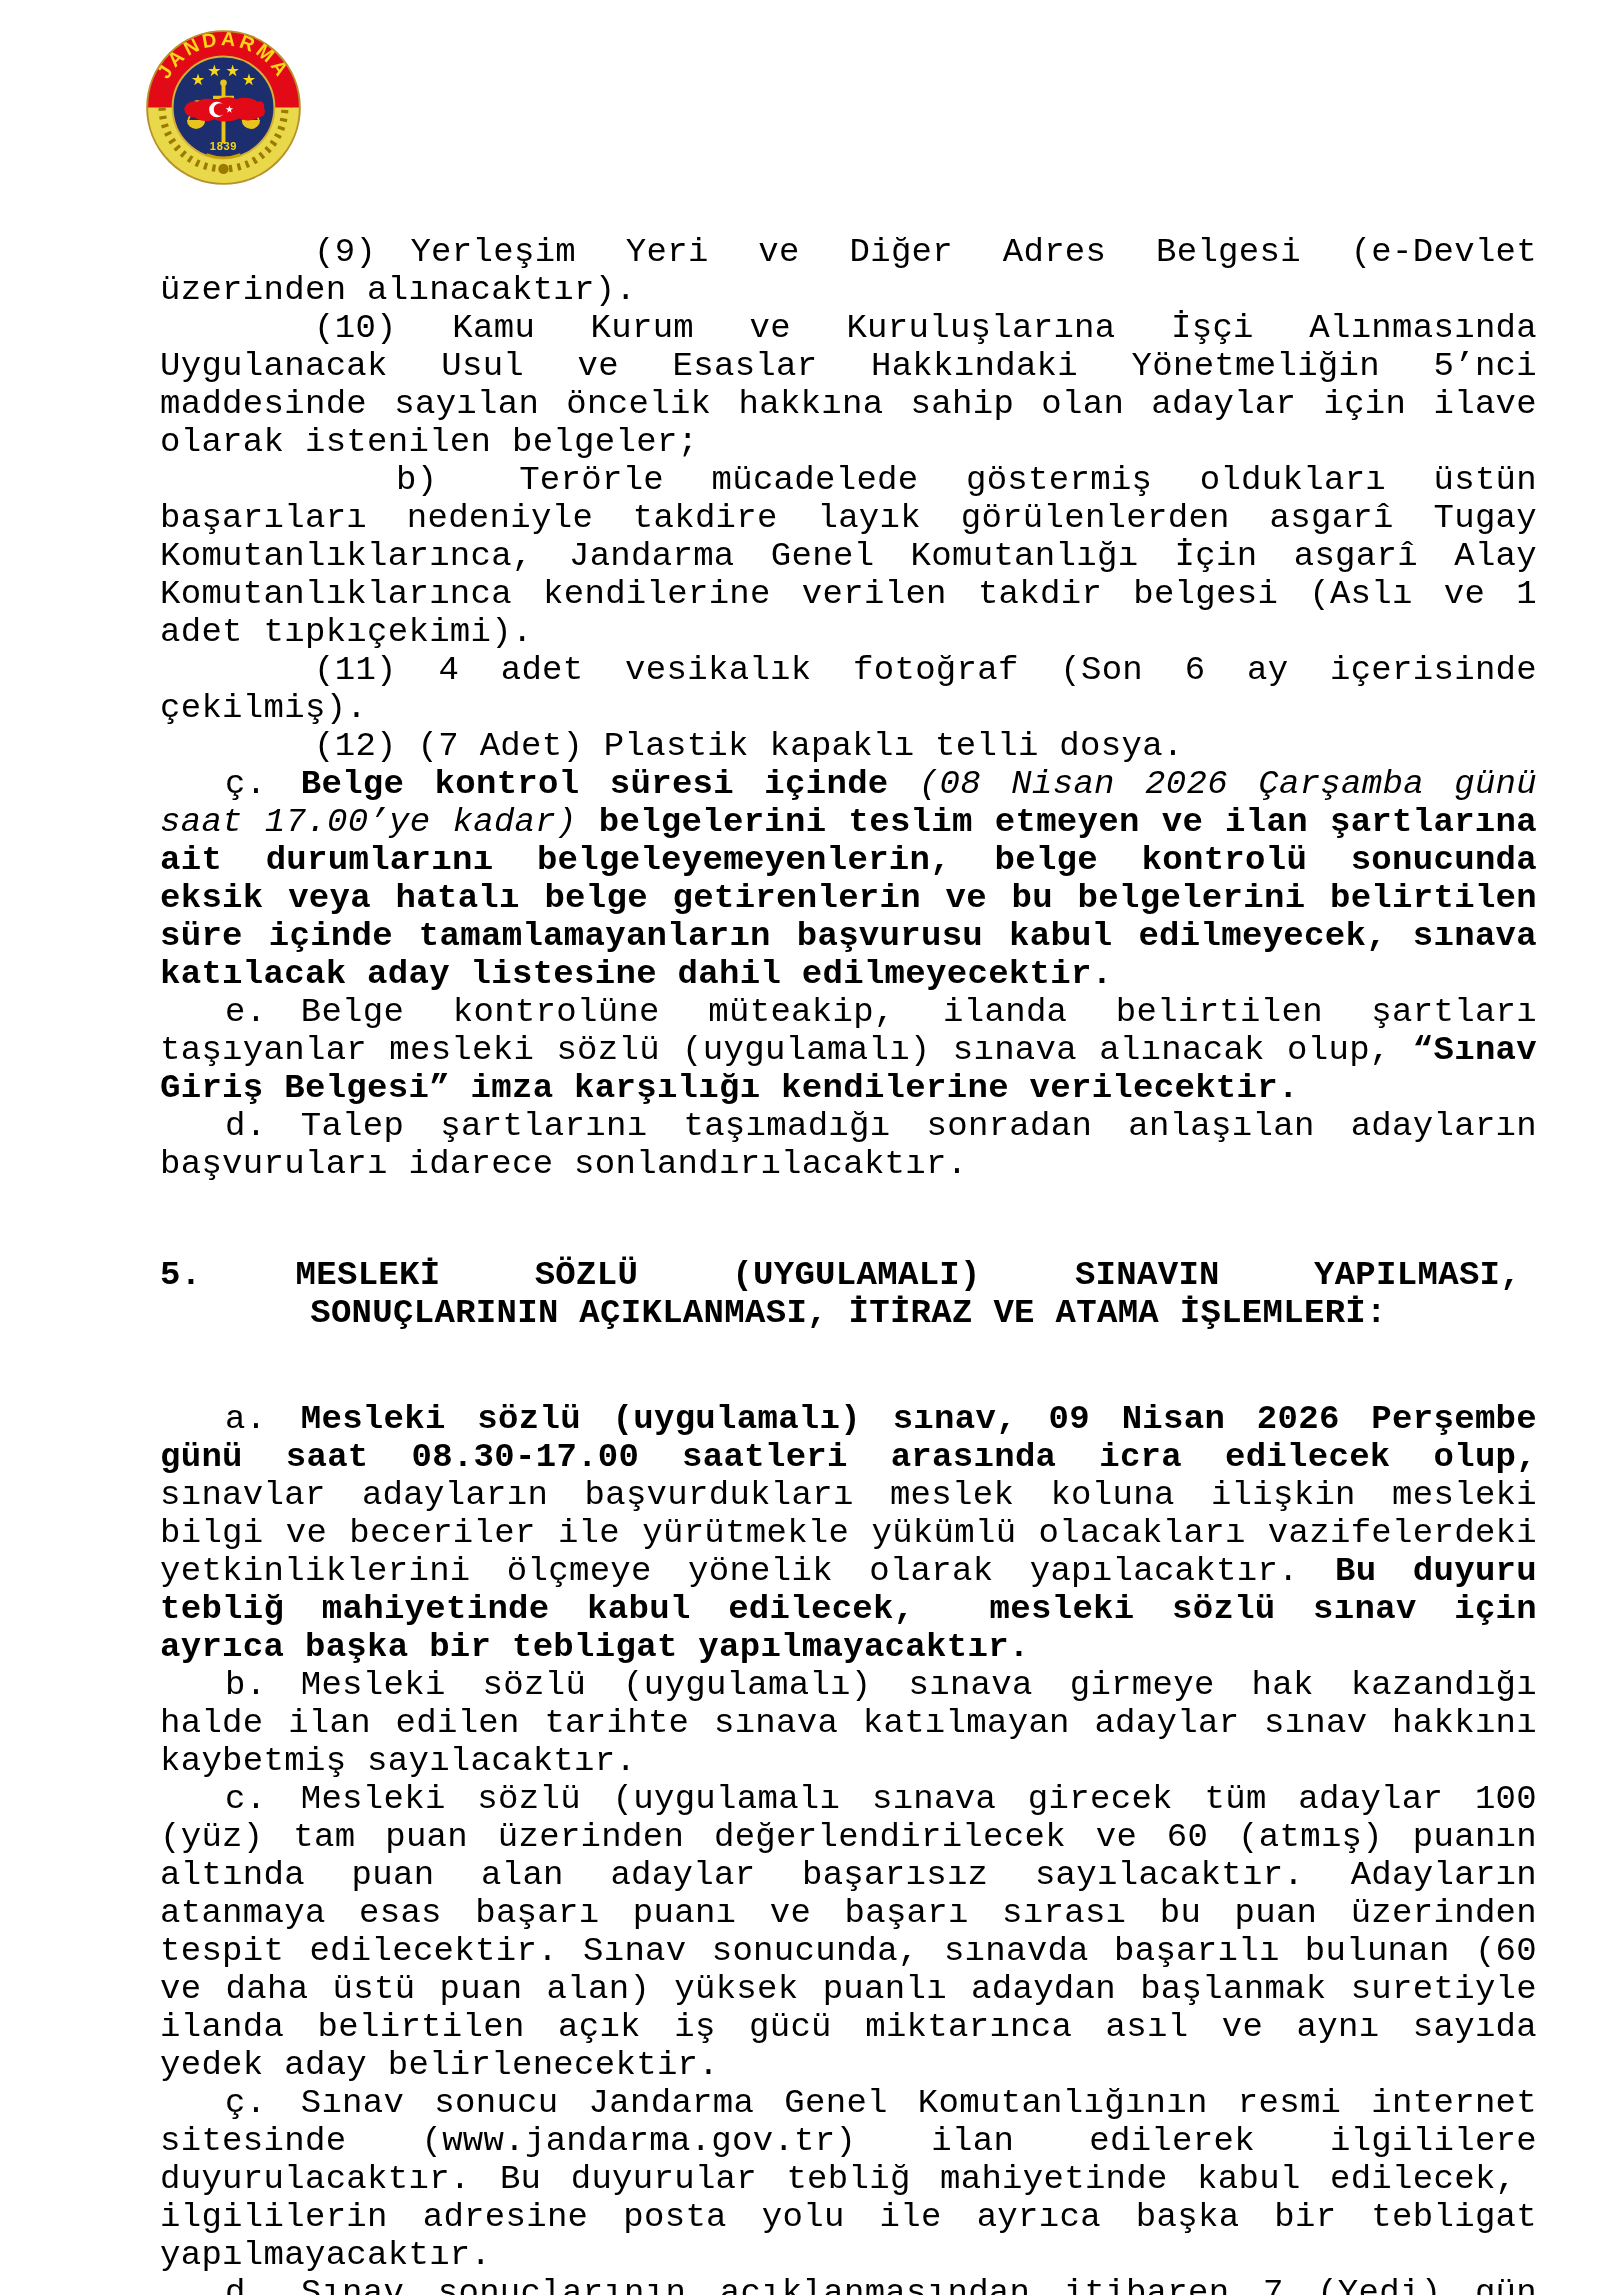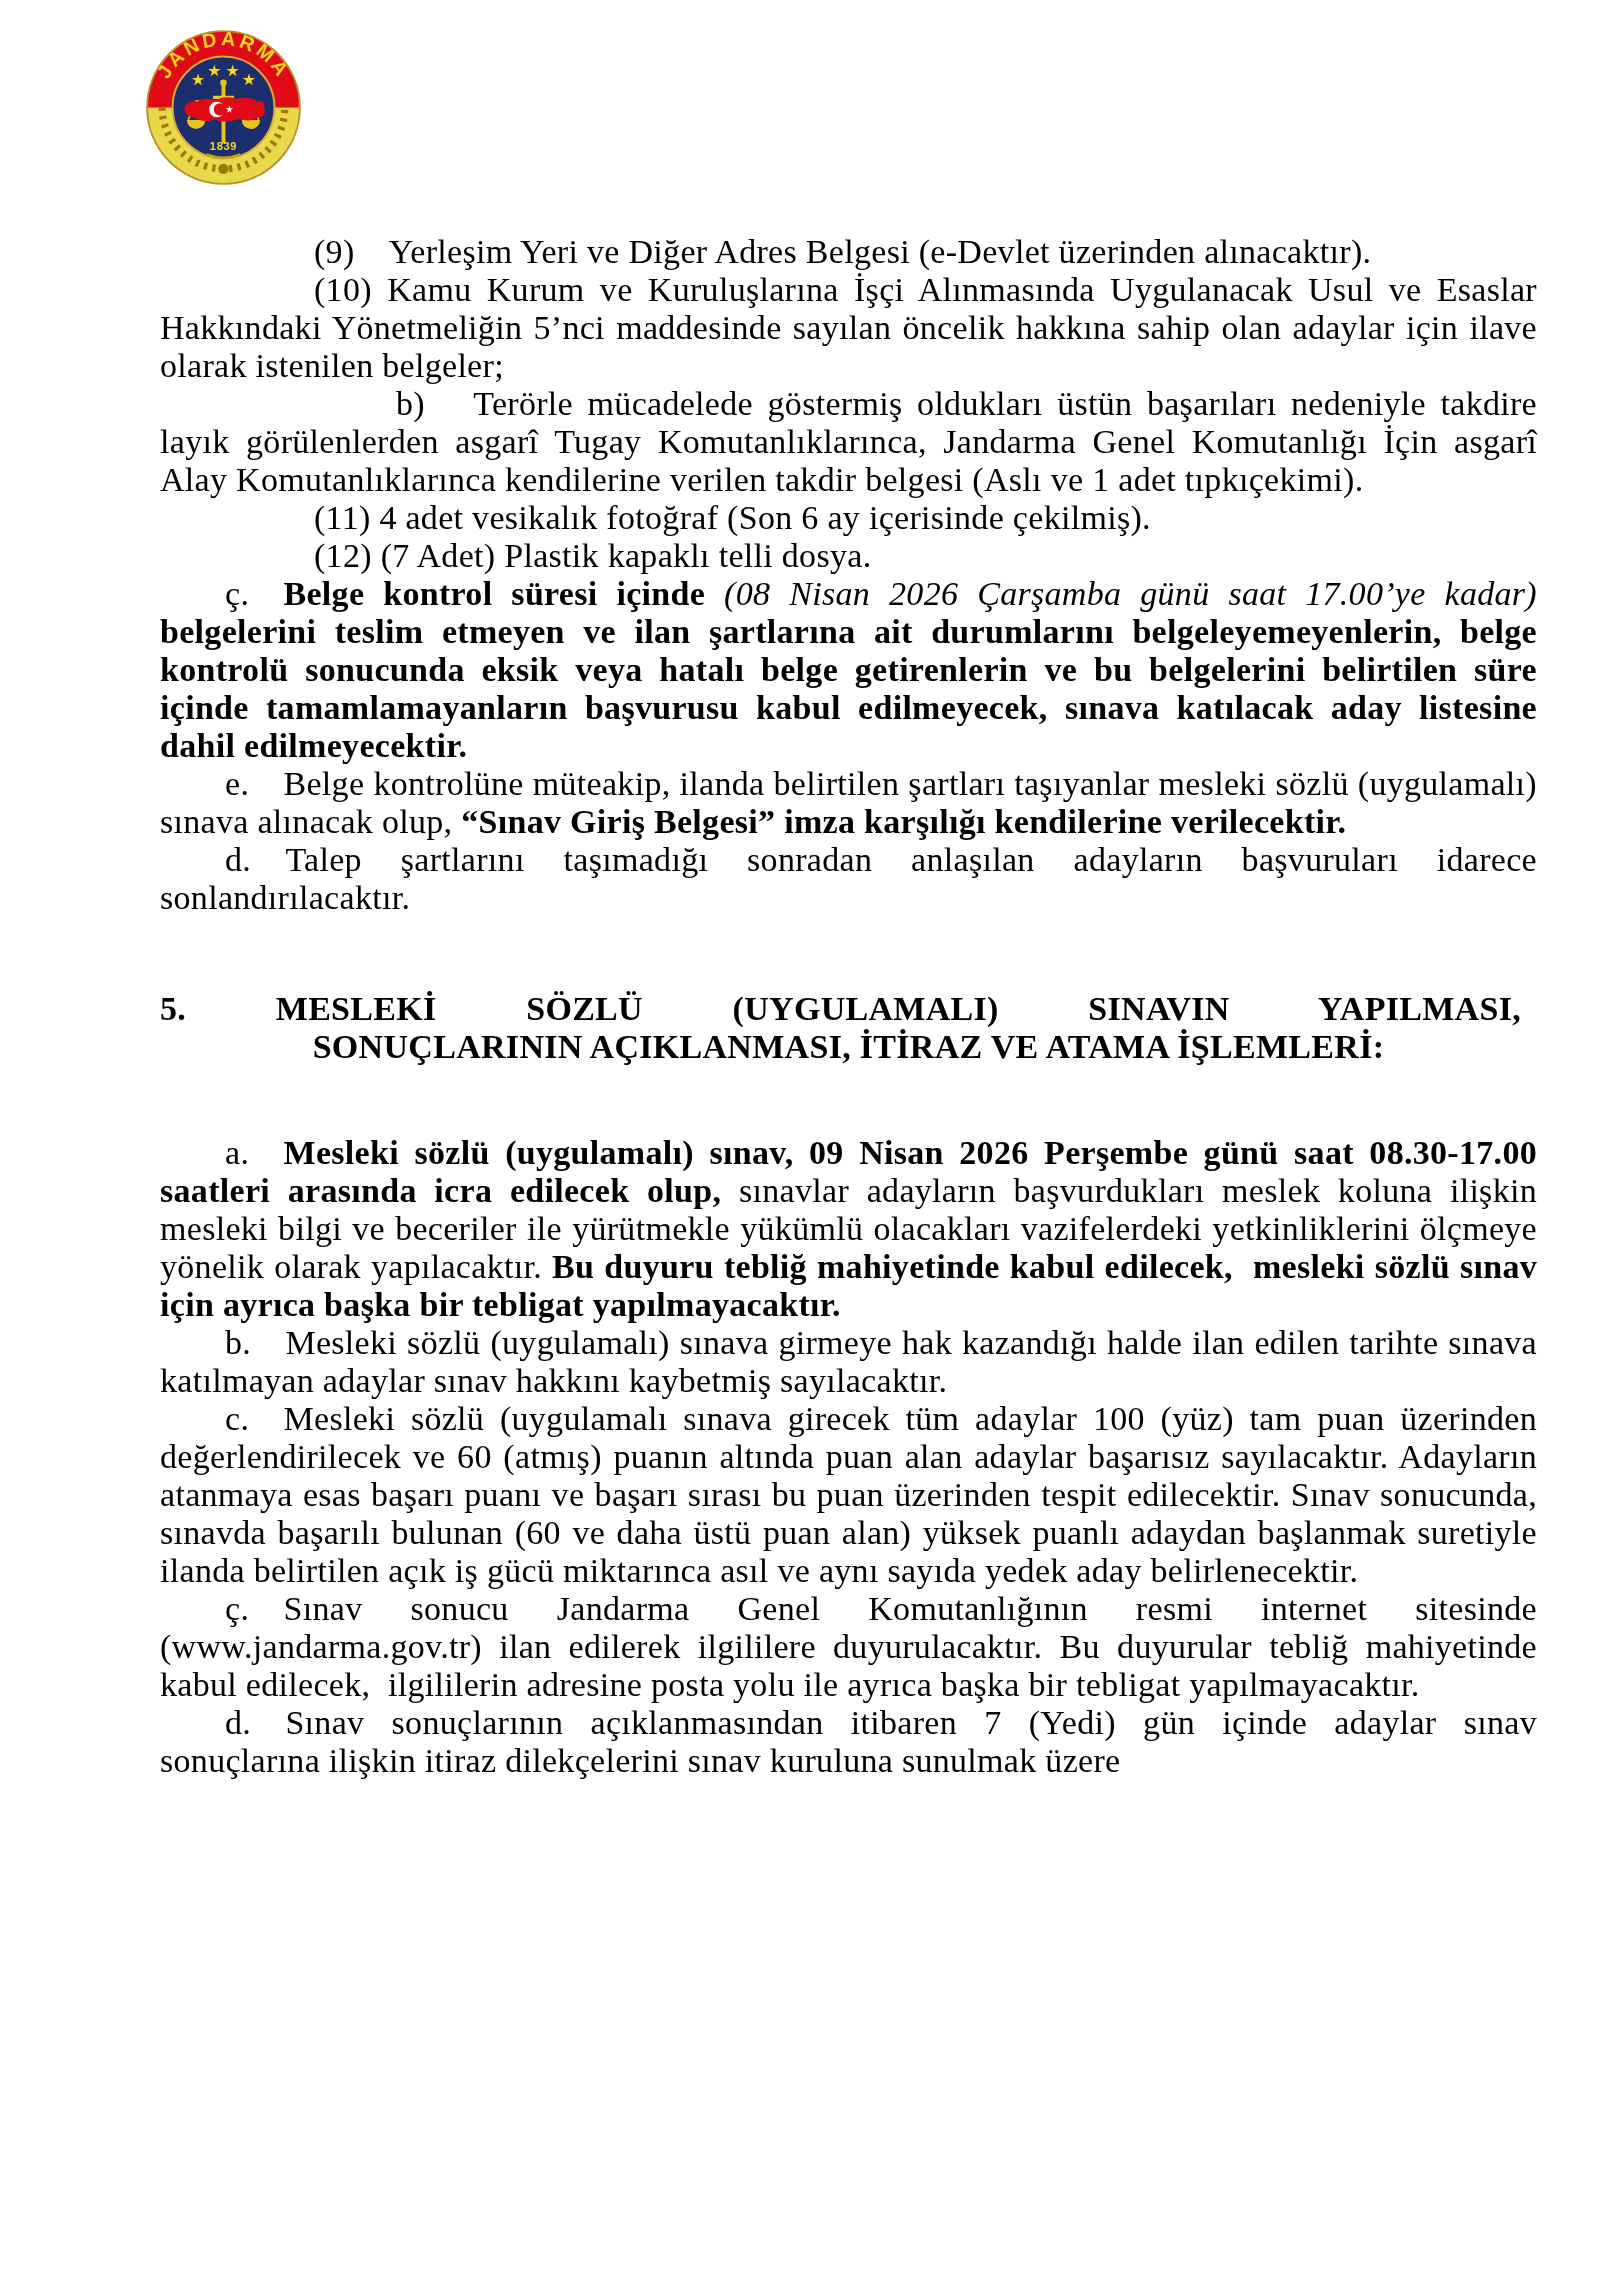--- a/index.html
+++ b/index.html
@@ -12,21 +12,21 @@
     color:#000;
     overflow:hidden;
   }
   .logo-wrap{
     position:absolute;left:145px;top:21.6px;width:157px;height:171px;
   }
   .doc-body{
     position:absolute;left:160px;top:233px;width:1377px;
     font-size:34px;line-height:38px;letter-spacing:0.3px;
   }
-  .para{margin:0;text-align:justify;}
+  .para{margin:0;text-align:justify;font-family:Liberation Mono, monospace;}
   .ind-num{text-indent:154px;}
   .ind-sub{text-indent:236px;}
   .ind-item{text-indent:65px;}
   .b{font-weight:bold;}
   .i{font-style:italic;}
   .heading-l1{
     margin:73px 16px 0 0;font-weight:bold;
     text-align:justify;text-align-last:justify;text-indent:0;
   }
   .heading-l2{

